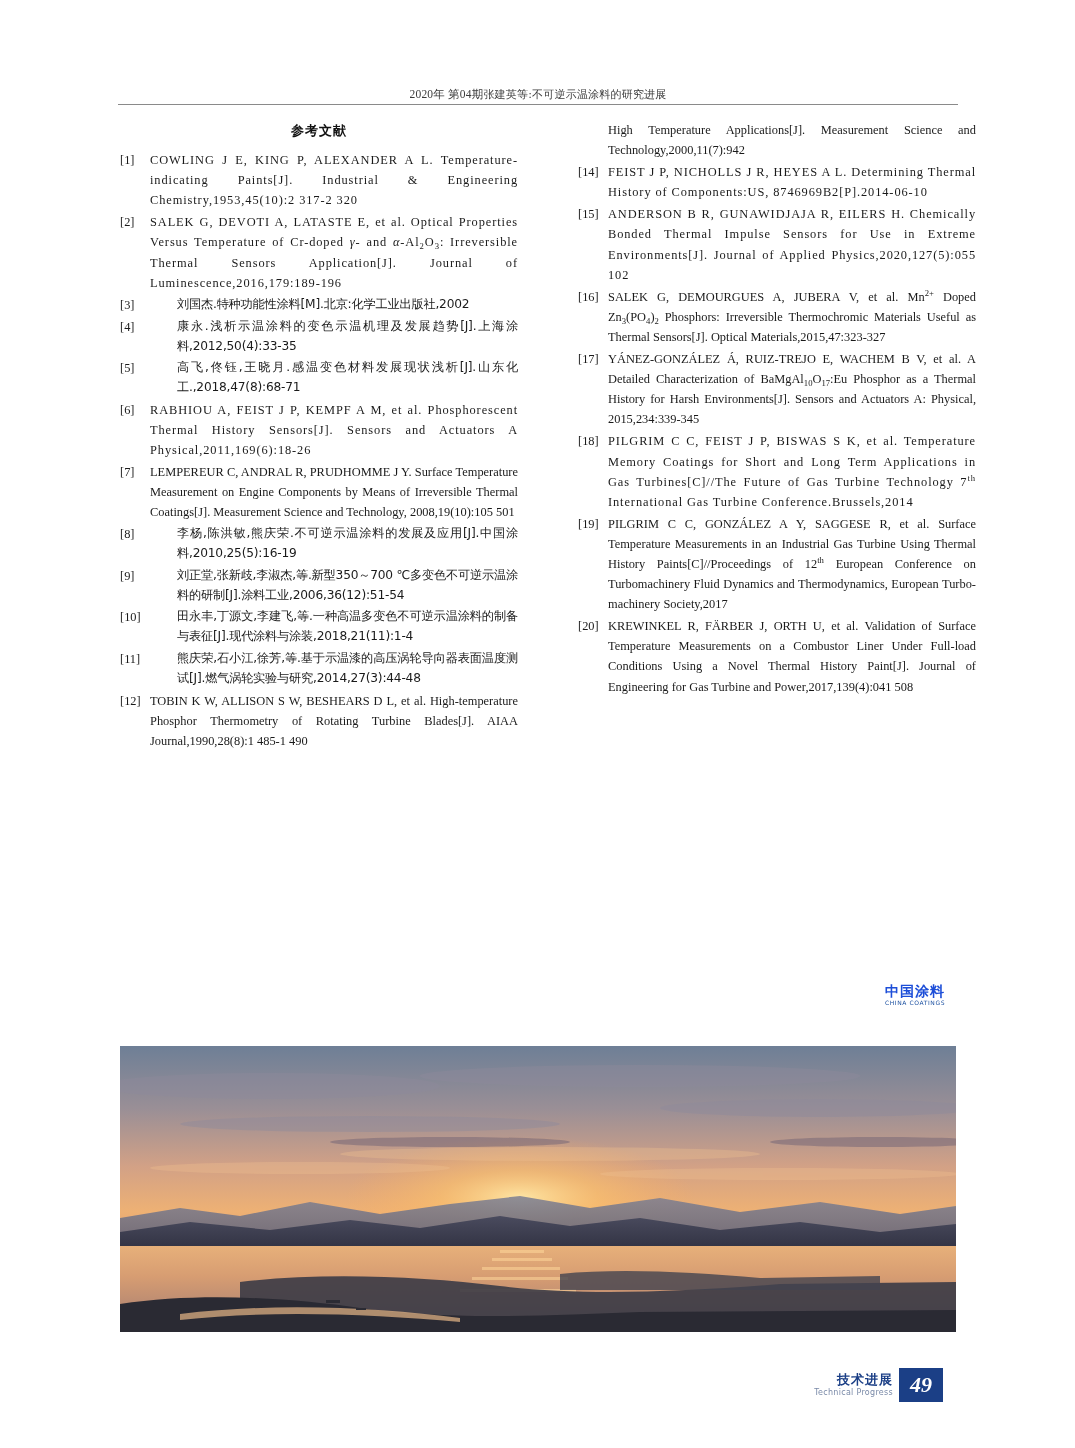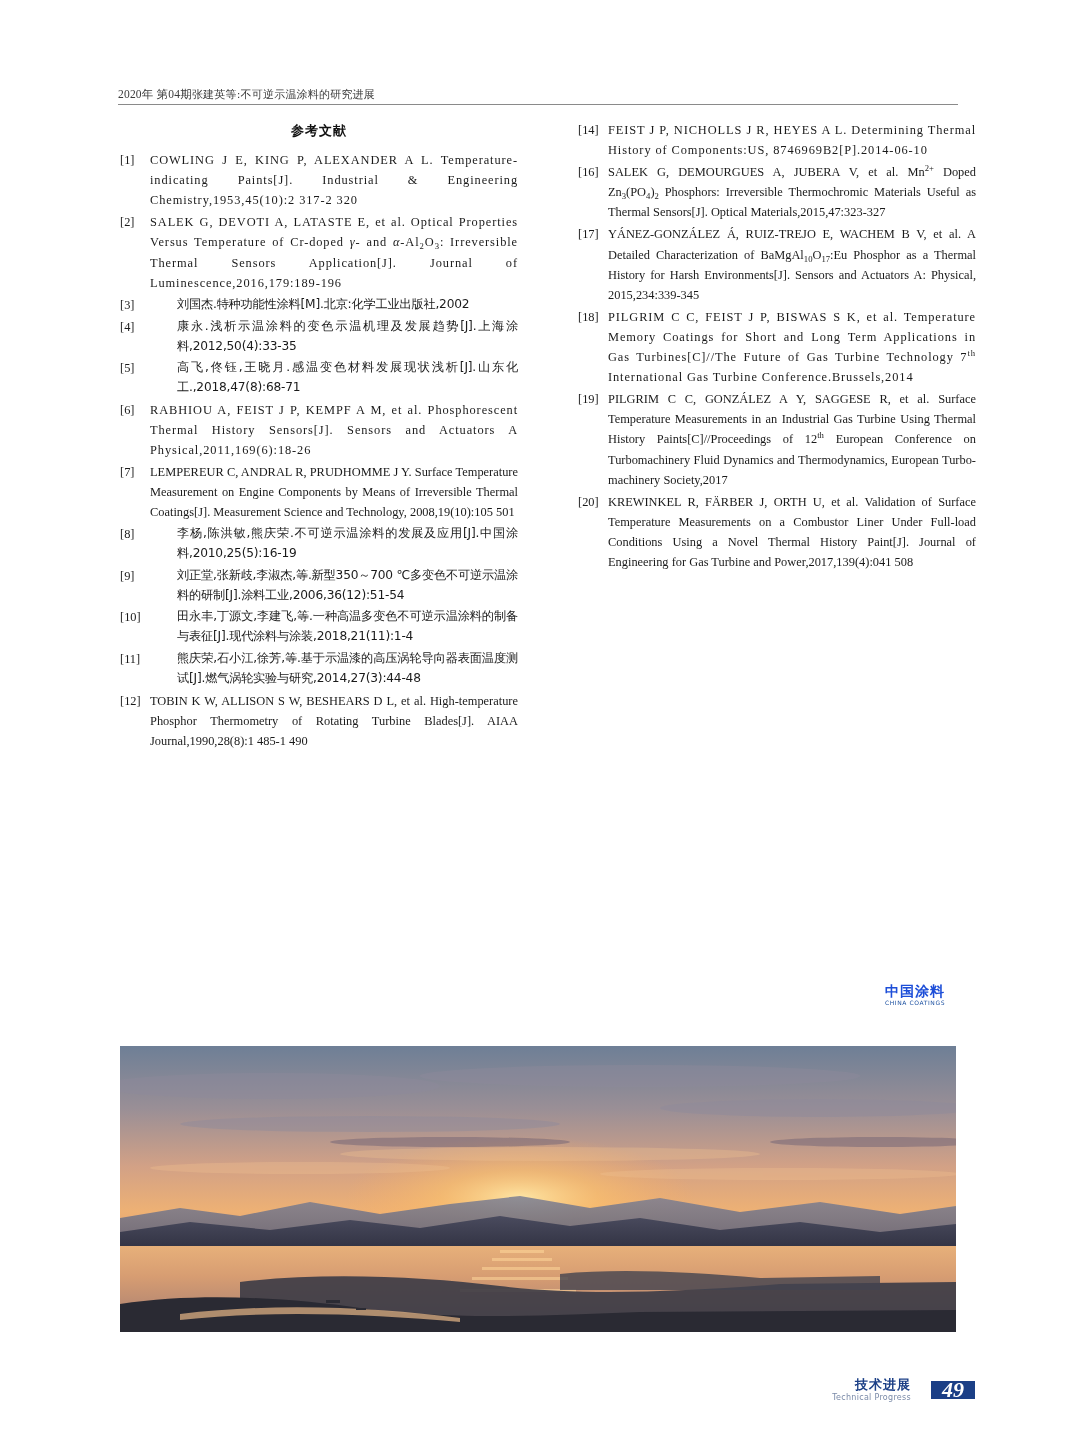--- a/index.html
+++ b/index.html
@@ -21,21 +21,21 @@
   }
 
   
   .runhead {
     position: absolute;
     left: 118px;
     top: 76px;
     width: 840px;
     height: 26px;
     display: flex;
-    justify-content: flex-start;
+    justify-content: center;
     align-items: flex-end;
     font-size: 11.5px;
     color: #3a3a3a;
     letter-spacing: 0.2px;
   }
   .runhead .left { font-family: "Liberation Serif", serif; }
   .runhead .right { font-family: "DejaVu Sans", sans-serif; font-size: 11px; }
   .runhead-rule {
     position: absolute;
     left: 118px;
@@ -125,46 +125,46 @@
     top: 1046px;
     width: 836px;
     height: 286px;
     overflow: hidden;
   }
   .photo svg { display: block; width: 100%; height: 100%; }
 
   
   .footer {
     position: absolute;
-    right: 100px;
+    right: 132px;
     bottom: 46px;
     display: flex;
     align-items: center;
-    gap: 20px;
+    gap: 6px;
   }
   .footer .txt {
     text-align: right;
     line-height: 1.15;
   }
   .footer .cn {
     font-family: "DejaVu Sans", sans-serif;
     font-size: 13px;
     font-weight: bold;
     color: #1b3f86;
     letter-spacing: 1px;
   }
   .footer .en {
     font-family: "DejaVu Sans", sans-serif;
     font-size: 8px;
     color: #7a8aa8;
     letter-spacing: 0.3px;
   }
   .footer .pagebox {
     width: 44px;
-    height: 18px;
+    height: 34px;
     background: #1b3f86;
     color: #fff;
     font-family: "Liberation Serif", serif;
     font-style: italic;
     font-weight: bold;
     font-size: 22px;
     display: flex;
     align-items: center;
     justify-content: center;
   }
@@ -229,23 +229,31 @@
         </div>
         <div class="ref">
           <span class="num">[12]</span>
           <span class="body">TOBIN K W, ALLISON S W, BESHEARS D L, et al. High-temperature Phosphor Thermometry of Rotating Turbine Blades[J]. AIAA Journal,1990,28(8):1 485-1 490</span>
         </div>
       </div>
   </div>
 
   <div class="col col-right">
     <div id="right-list">
+        <div class="ref">
+          <span class="num"></span>
+          <span class="body">High Temperature Applications[J]. Measurement Science and Technology,2000,11(7):942</span>
+        </div>
         <div class="ref spaced">
           <span class="num">[14]</span>
           <span class="body">FEIST J P, NICHOLLS J R, HEYES A L. Determining Thermal History of Components:US, 8746969B2[P].2014-06-10</span>
+        </div>
+        <div class="ref spaced">
+          <span class="num">[15]</span>
+          <span class="body">ANDERSON B R, GUNAWIDJAJA R, EILERS H. Chemically Bonded Thermal Impulse Sensors for Use in Extreme Environments[J]. Journal of Applied Physics,2020,127(5):055 102</span>
         </div>
         <div class="ref">
           <span class="num">[16]</span>
           <span class="body">SALEK G, DEMOURGUES A, JUBERA V, et al. Mn<sup>2+</sup> Doped Zn<sub>3</sub>(PO<sub>4</sub>)<sub>2</sub> Phosphors: Irreversible Thermochromic Materials Useful as Thermal Sensors[J]. Optical Materials,2015,47:323-327</span>
         </div>
         <div class="ref">
           <span class="num">[17]</span>
           <span class="body">YÁNEZ-GONZÁLEZ Á, RUIZ-TREJO E, WACHEM B V, et al. A Detailed Characterization of BaMgAl<sub>10</sub>O<sub>17</sub>:Eu Phosphor as a Thermal History for Harsh Environments[J]. Sensors and Actuators A: Physical, 2015,234:339-345</span>
         </div>
         <div class="ref spaced">

